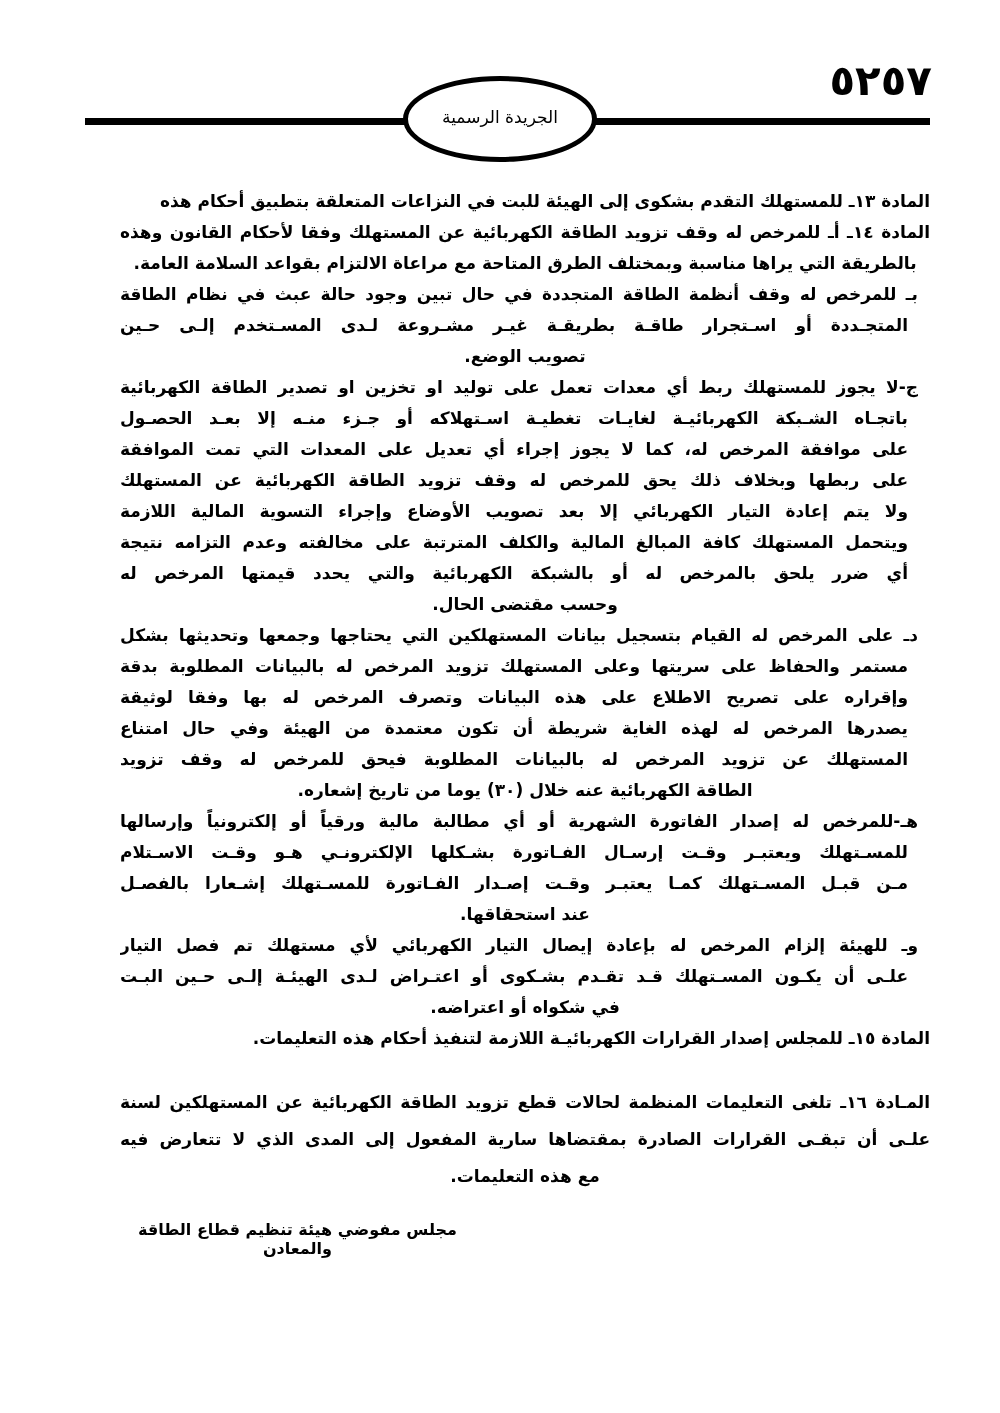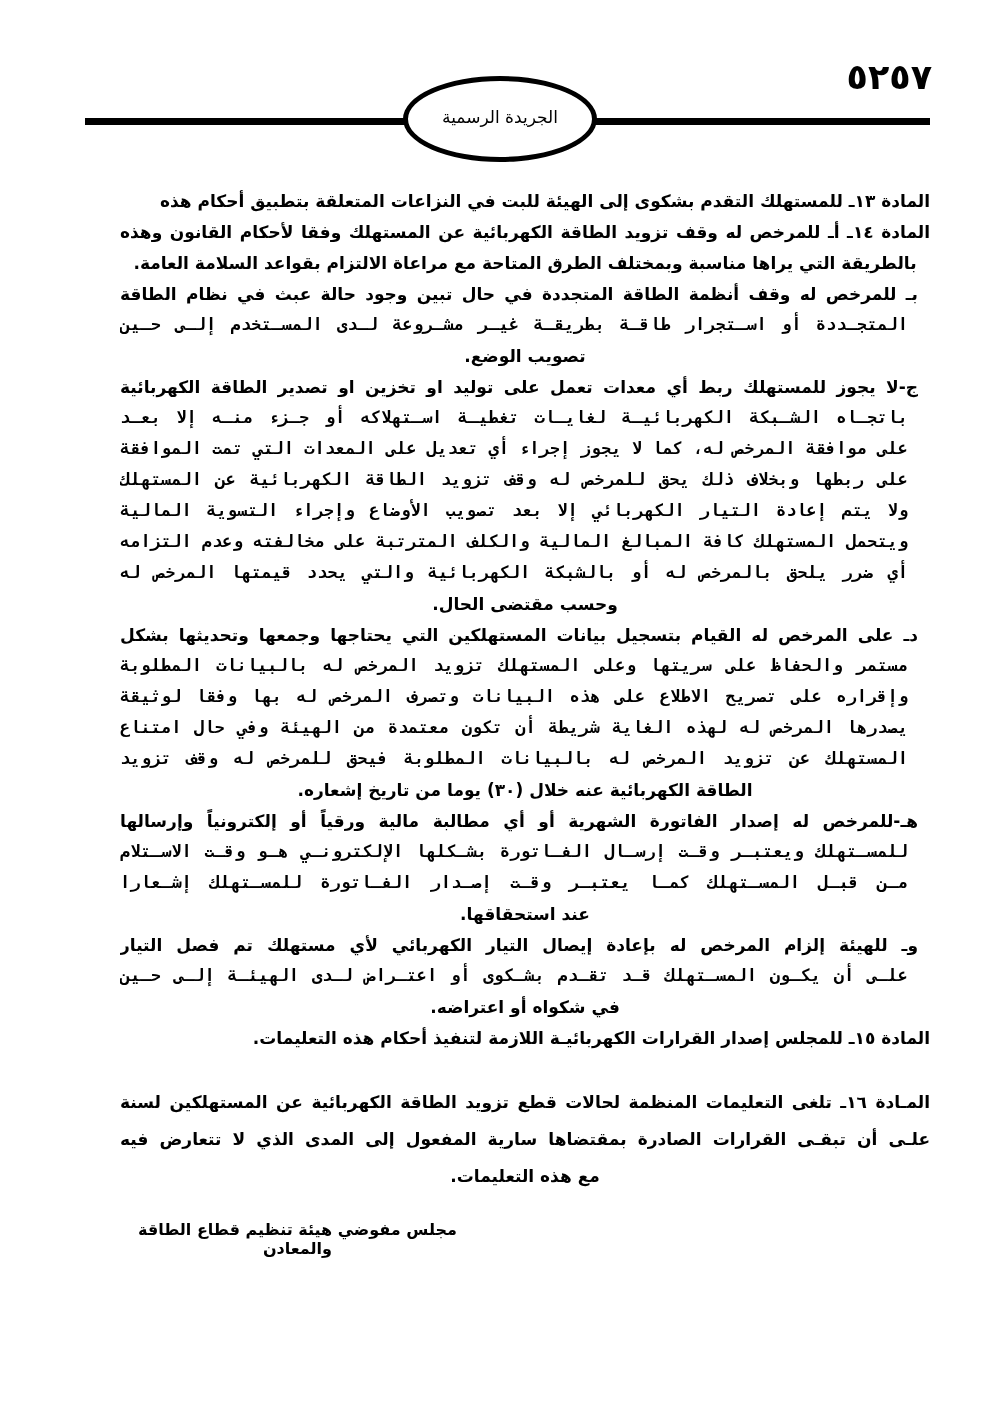--- a/index.html
+++ b/index.html
@@ -7,21 +7,21 @@
     width:1000px; height:1413px;
     background:#ffffff;
     position:relative;
     font-family:"DejaVu Sans", sans-serif;
     color:#000;
     overflow:hidden;
   }
   
   .pagenum {
     position:absolute; top:60px; right:68px;
-    font-size:35px; font-weight:bold; line-height:1;
+    font-size:42px; font-weight:bold; line-height:1;
     direction:rtl;
   }
   .rule {
     position:absolute; top:118px; left:85px;
     width:845px; height:7px; background:#000;
     z-index:1;
   }
   .seal {
     position:absolute; top:76px; left:403px;
     width:194px; height:86px;
@@ -38,21 +38,21 @@
   .content {
     position:absolute; top:186px; left:120px; width:810px;
     direction:rtl;
     font-size:17px; font-weight:bold;
   }
   .ln { height:31px; line-height:31px; overflow:hidden; }
   .j  { text-align:justify; text-align-last:justify; }
   .r  { text-align:right; }
   .c  { text-align:right; text-align-last:center; }
   .p1 { padding-right:12px; box-sizing:border-box; }
-  .p2 { padding-right:22px; box-sizing:border-box;font-family:Liberation Mono, monospace; }
+  .p2 { padding-right:22px; box-sizing:border-box; }
   .gap { margin-top:33px; }
   .gap2 { margin-top:6px; }
   
   .sig {
     position:absolute; top:1220px; left:105px; width:385px;
     direction:rtl; text-align:center;
     font-size:16px; font-weight:bold;
     letter-spacing:0px;
   }
 </style>

